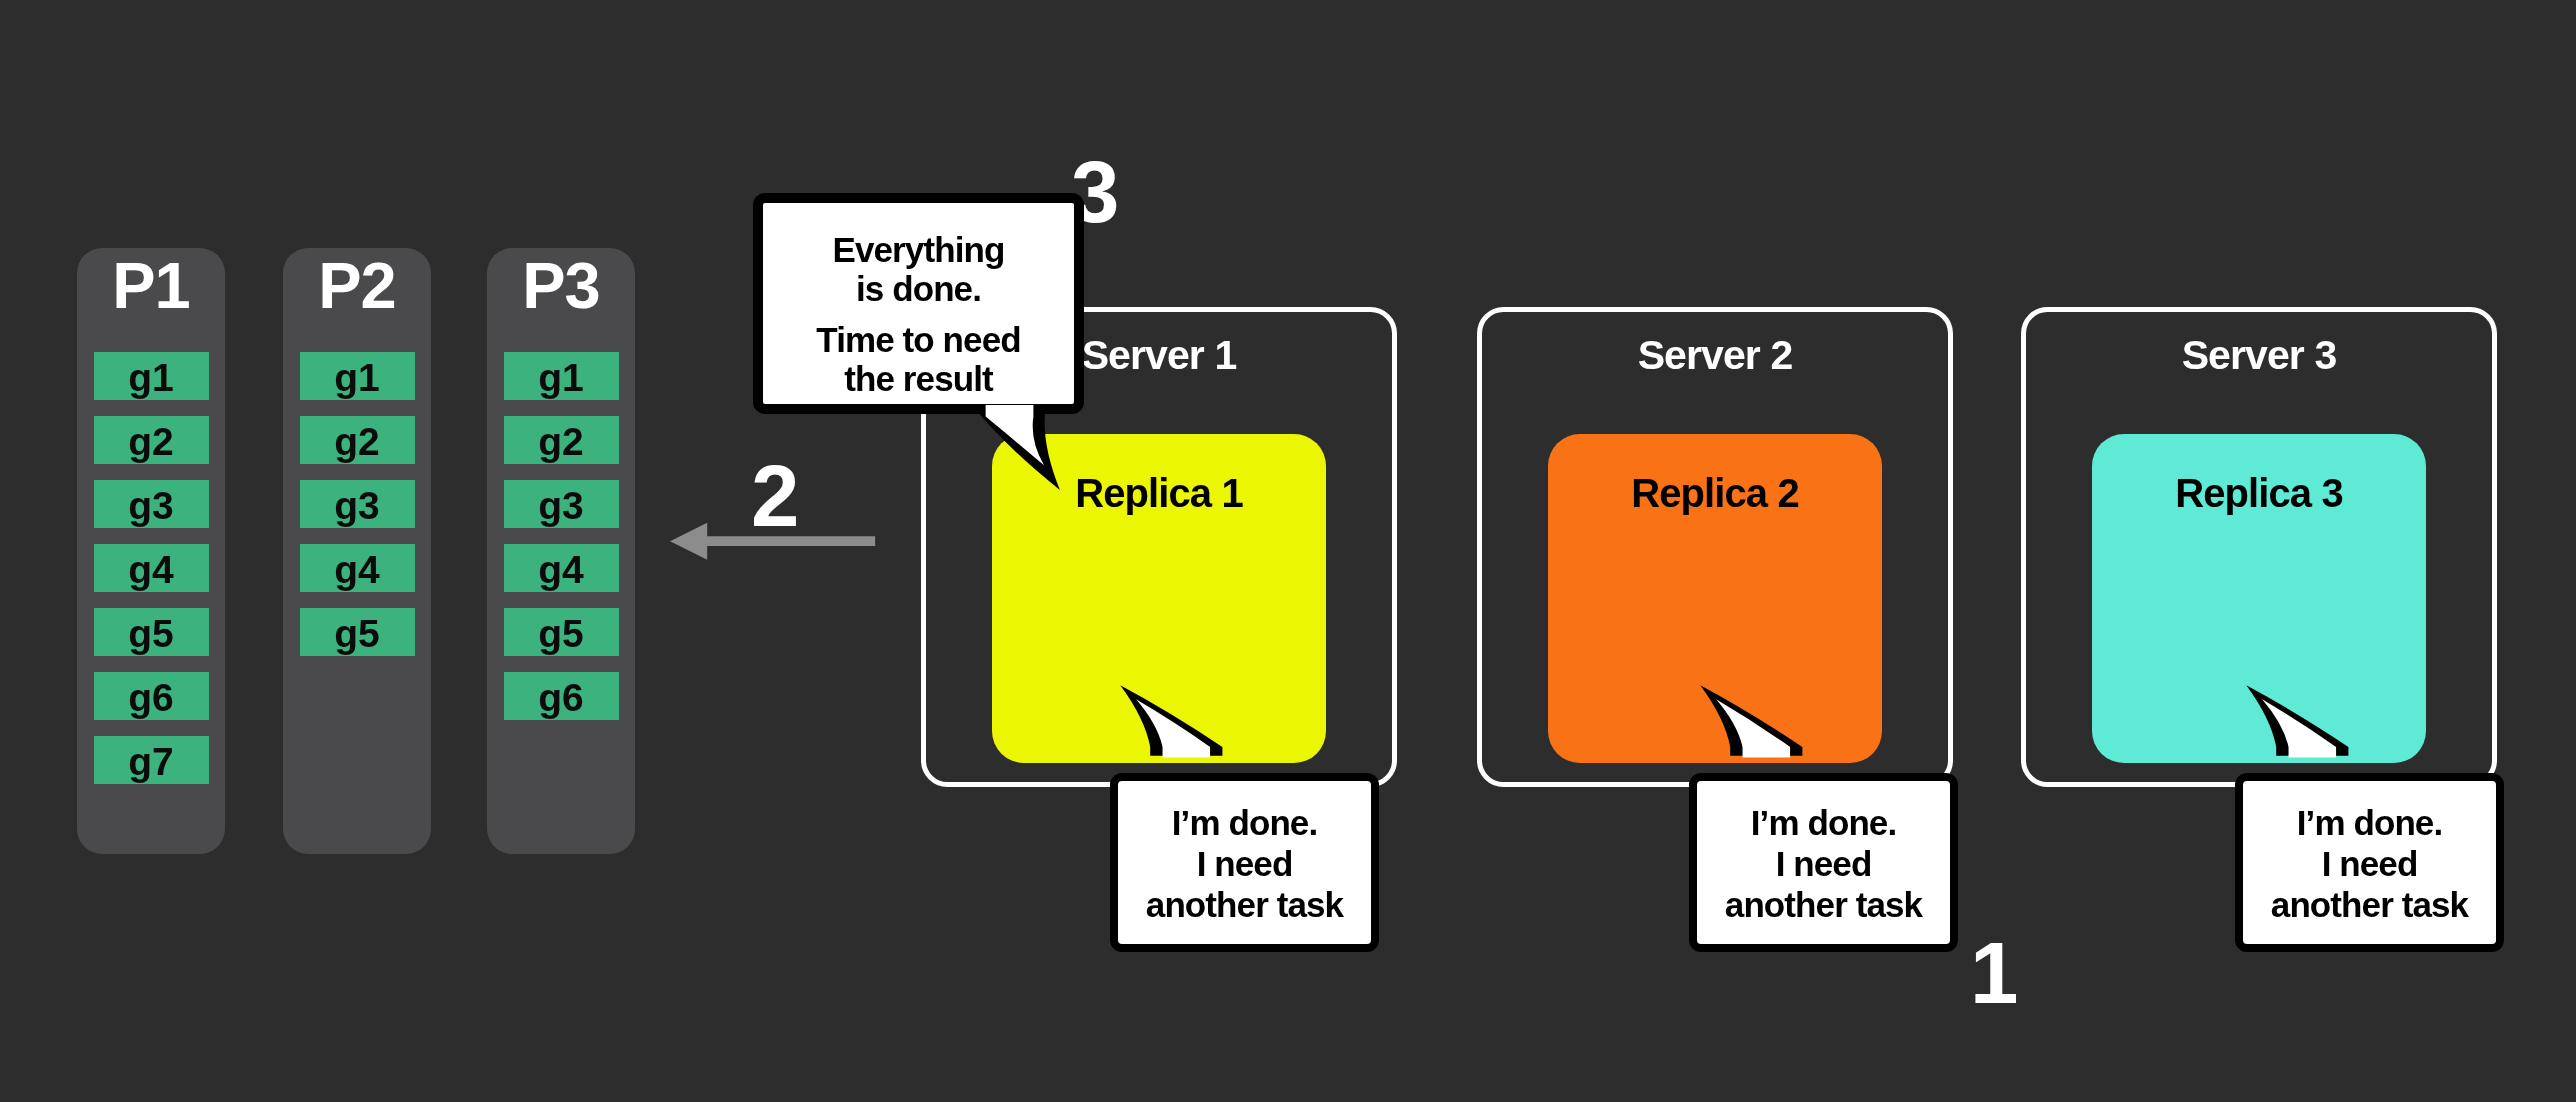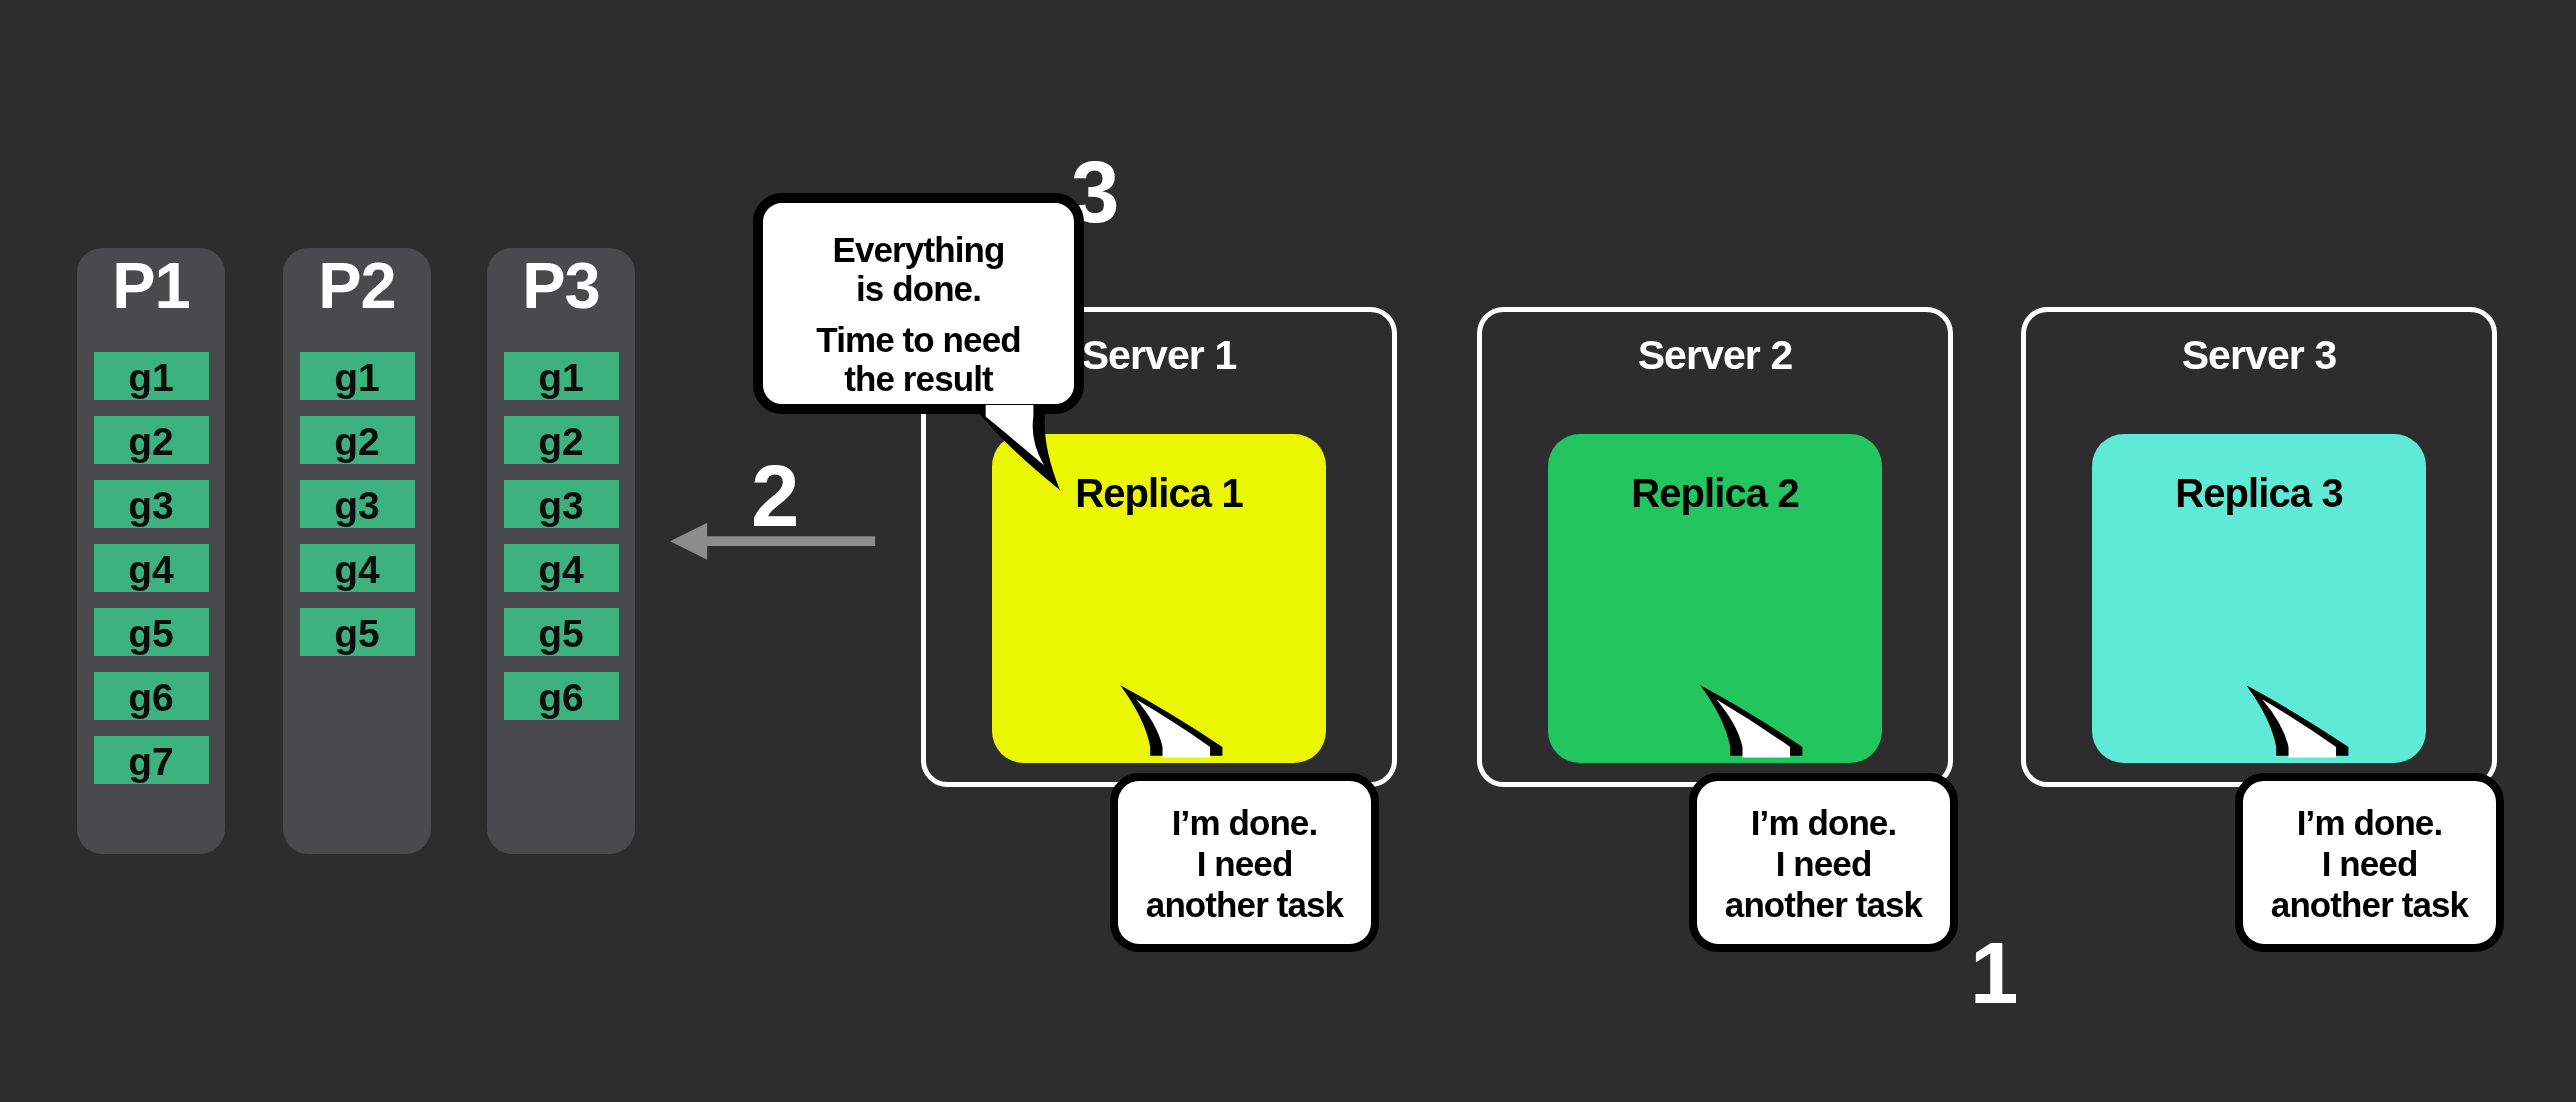--- a/index.html
+++ b/index.html
@@ -14,21 +14,21 @@
   .cell{width:115px;height:48px;background:#3cb37e;color:#0b0b0b;font-size:39px;line-height:51px;text-align:center;}
 
   
   .server{position:absolute;top:307px;width:466px;height:470px;border:5.3px solid #ffffff;border-radius:26.5px;}
   .server.s1{left:921px}.server.s2{left:1477px}.server.s3{left:2021px}
   .server-title{margin-top:19.4px;text-align:center;color:#ffffff;font-size:41px;line-height:49px;letter-spacing:-0.9px;}
   .replica{position:absolute;left:66px;top:122px;width:334px;height:329px;border-radius:32px;text-align:center;}
   .replica-label{padding-top:37px;color:#000000;font-size:40px;letter-spacing:-0.9px;}
 
   
-  .bubble{position:absolute;background:#ffffff;border:8.8px solid #000000;border-radius:29px;z-index:5;color:#000000;text-align:center;}
+  .bubble{position:absolute;background:#ffffff;border:8.8px solid #000000;border-radius:12px;z-index:5;color:#000000;text-align:center;}
   .done-bubble{width:253px;height:163px;top:773px;}
   .done-bubble.b1{left:1110px}.done-bubble.b2{left:1689px}.done-bubble.b3{left:2235px}
   .done-text{padding-top:21px;font-size:35px;line-height:41px;letter-spacing:-0.9px;}
   .merge-bubble{left:753px;top:193px;width:311px;height:201px;border-width:10.6px;}
   .merge-text p{margin:0;font-size:35px;line-height:39px;letter-spacing:-0.9px;}
   .merge-text p.para1{margin-top:26.5px;}
   .merge-text p.para2{margin-top:12.4px;}
 
   .tail{position:absolute;z-index:6;}
   .tail.t-done1{left:1111px;top:680px}.tail.t-done2{left:1691px;top:680px}.tail.t-done3{left:2237px;top:680px}
@@ -82,21 +82,21 @@
 
   <div class="server s1">
     <div class="server-title">Server 1</div>
     <div class="replica" style="background: rgb(234, 246, 2);">
       <div class="replica-label">Replica 1</div>
     </div>
   </div>
 
   <div class="server s2">
     <div class="server-title">Server 2</div>
-    <div class="replica" style="background: #22c55e;">
+    <div class="replica" style="background: #f97316;">
       <div class="replica-label">Replica 2</div>
     </div>
   </div>
 
   <div class="server s3">
     <div class="server-title">Server 3</div>
     <div class="replica" style="background: #5eead4;">
       <div class="replica-label">Replica 3</div>
     </div>
   </div>

